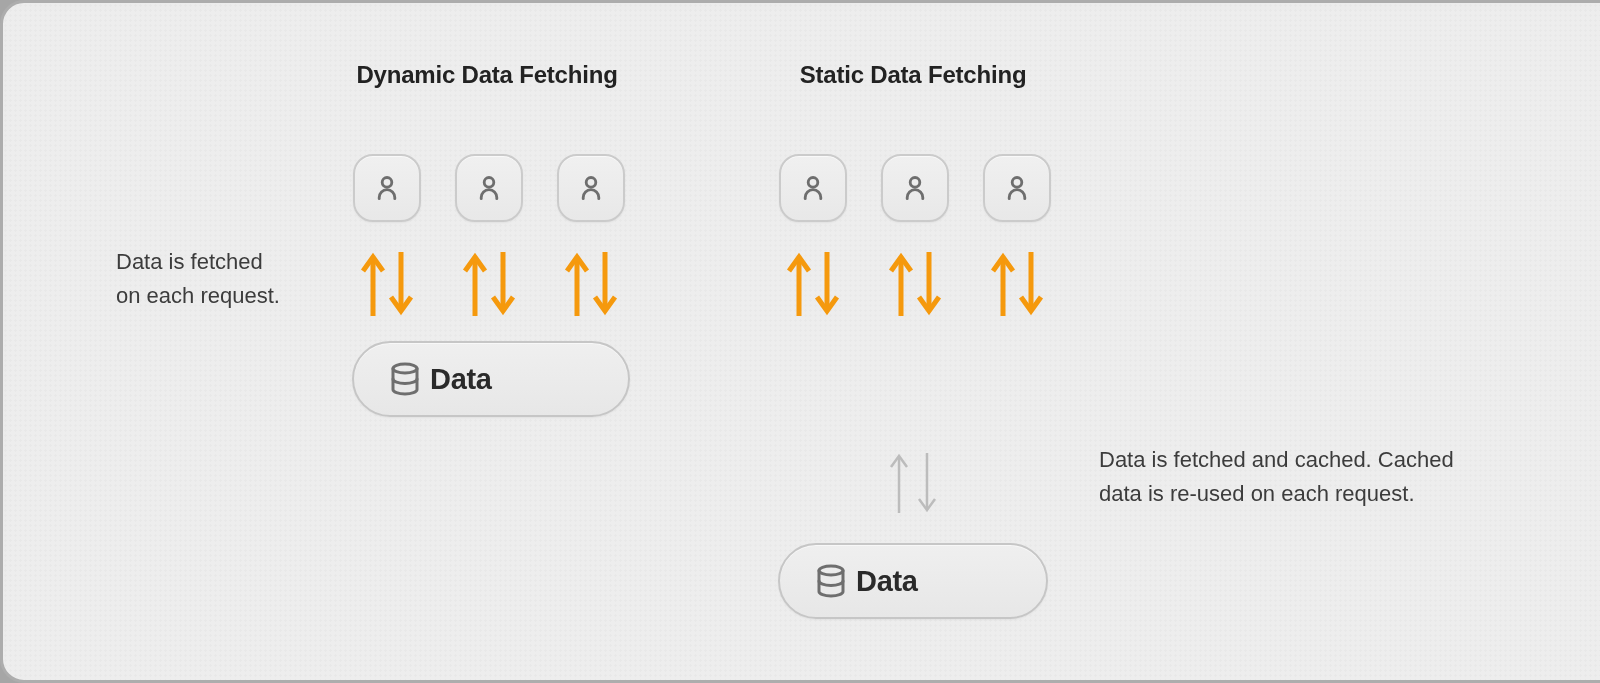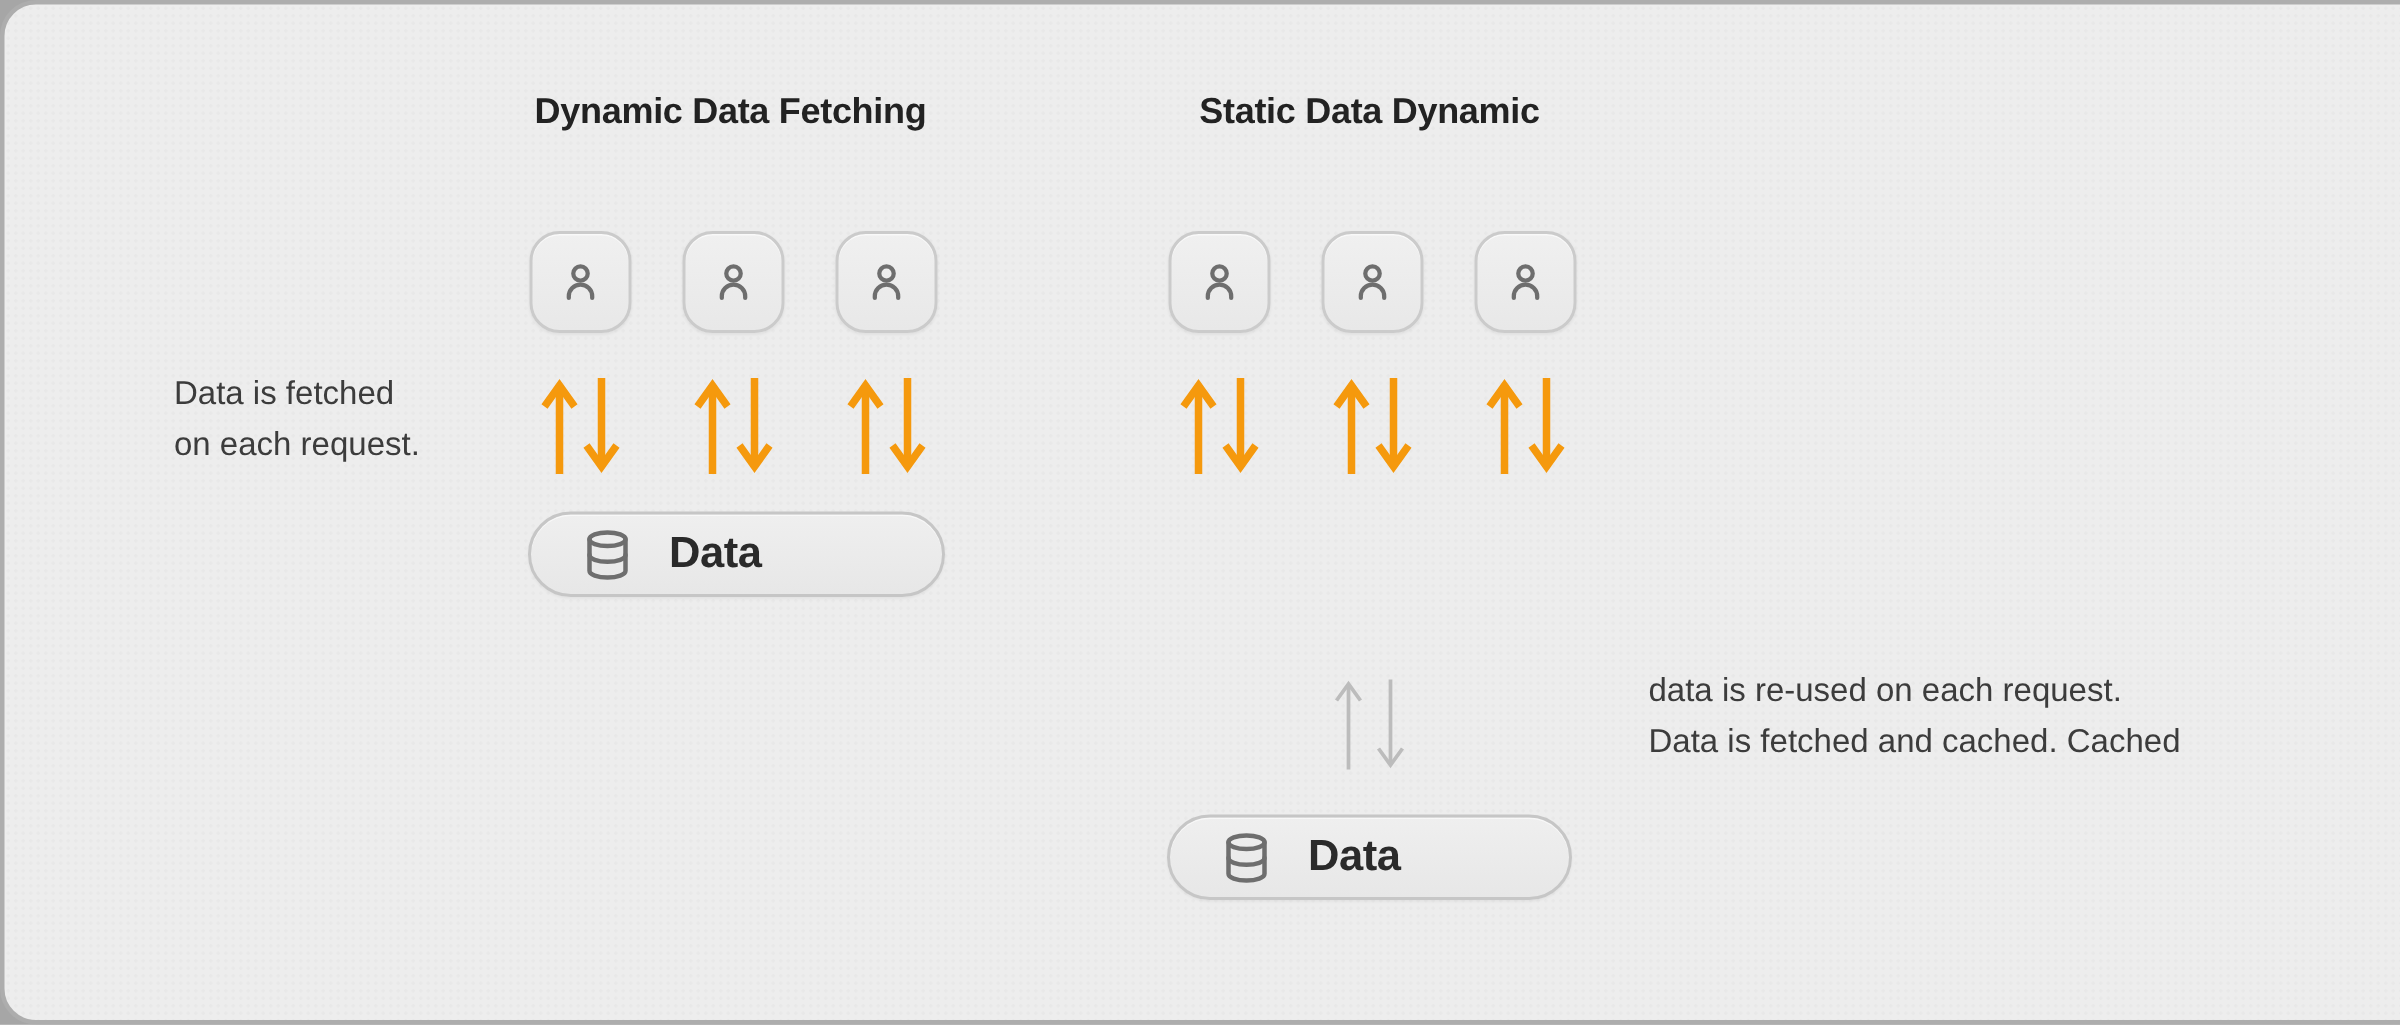--- a/index.html
+++ b/index.html
@@ -28,44 +28,44 @@
     border:2px solid #cbcbcb;border-radius:20px;
     background:linear-gradient(180deg,#f0f0f0,#e8e8e8);
     box-shadow:inset 0 1px 0 rgba(255,255,255,0.6), 0 1px 2px rgba(0,0,0,0.05);
     display:flex;align-items:center;justify-content:center;
   }
   .arrows-row{position:absolute;top:247px;display:flex;gap:34px;}
   .arrows-left{left:350px;}
   .arrows-right{left:776px;}
   .arrow-cell{width:68px;display:flex;justify-content:center;}
   .node{
-    position:absolute;height:57px;box-sizing:border-box;
+    position:absolute;height:76px;box-sizing:border-box;
     border:2px solid #c6c6c6;border-radius:38px;
     background:linear-gradient(180deg,#efefef,#e7e7e7);
     box-shadow:inset 0 1px 0 rgba(255,255,255,0.55), 0 1px 2px rgba(0,0,0,0.05);
-    display:flex;align-items:center;padding-left:33px;gap:23px;
+    display:flex;align-items:center;padding-left:33px;gap:7px;
   }
   .node-data-left{left:349px;top:338px;width:278px;}
   .node-cache{left:775px;top:338px;width:270px;}
   .node-data-right{left:775px;top:540px;width:270px;}
   .node-label{font-size:29px;font-weight:700;letter-spacing:-0.3px;color:#2a2a2a;}
   .sync-arrows{position:absolute;left:882px;top:448px;}
   .caption{font-size:22px;line-height:34px;color:#3c3c3c;position:absolute;}
   .caption-left{left:113px;top:242px;}
   .caption-right{left:1096px;top:440px;}
   svg{display:block;}
 </style>
 </head>
 <body>
 
 <div class="stage">
   <div class="panel">
 
     <h2 class="col-title title-dynamic">Dynamic Data Fetching</h2>
-    <h2 class="col-title title-static">Static Data Dynamic</h2>
+    <h2 class="col-title title-static">Static Data Fetching</h2>
 
     <div class="clients-row clients-left">
       <div class="avatar">
         <span>
           <svg width="34" height="34" viewBox="0 0 24 24" fill="none" stroke="#6e6e6e" stroke-width="2" stroke-linecap="round" stroke-linejoin="round">
               <circle cx="12" cy="8" r="3.4"></circle>
               <path d="M6.5 19.5v-0.8a5.5 5.5 0 0 1 11 0v0.8"></path>
             </svg>
         </span>
       </div>
@@ -227,18 +227,18 @@
         <svg width="36" height="36" viewBox="0 0 24 24" fill="none" stroke="#6e6e6e" stroke-width="2" stroke-linecap="round" stroke-linejoin="round">
             <ellipse cx="12" cy="5" rx="8" ry="3"></ellipse>
             <path d="M4 5v14a8 3 0 0 0 16 0V5"></path>
             <path d="M4 12a8 3 0 0 0 16 0"></path>
           </svg>
       </span>
       <span class="node-label">Data</span>
     </div>
 
     <div class="caption caption-right">
+      <div>Data is fetched and cached. Cached</div>
       <div>data is re-used on each request.</div>
-      <div>Data is fetched and cached. Cached</div>
     </div>
 
   </div>
 </div>
 
 </body></html>

